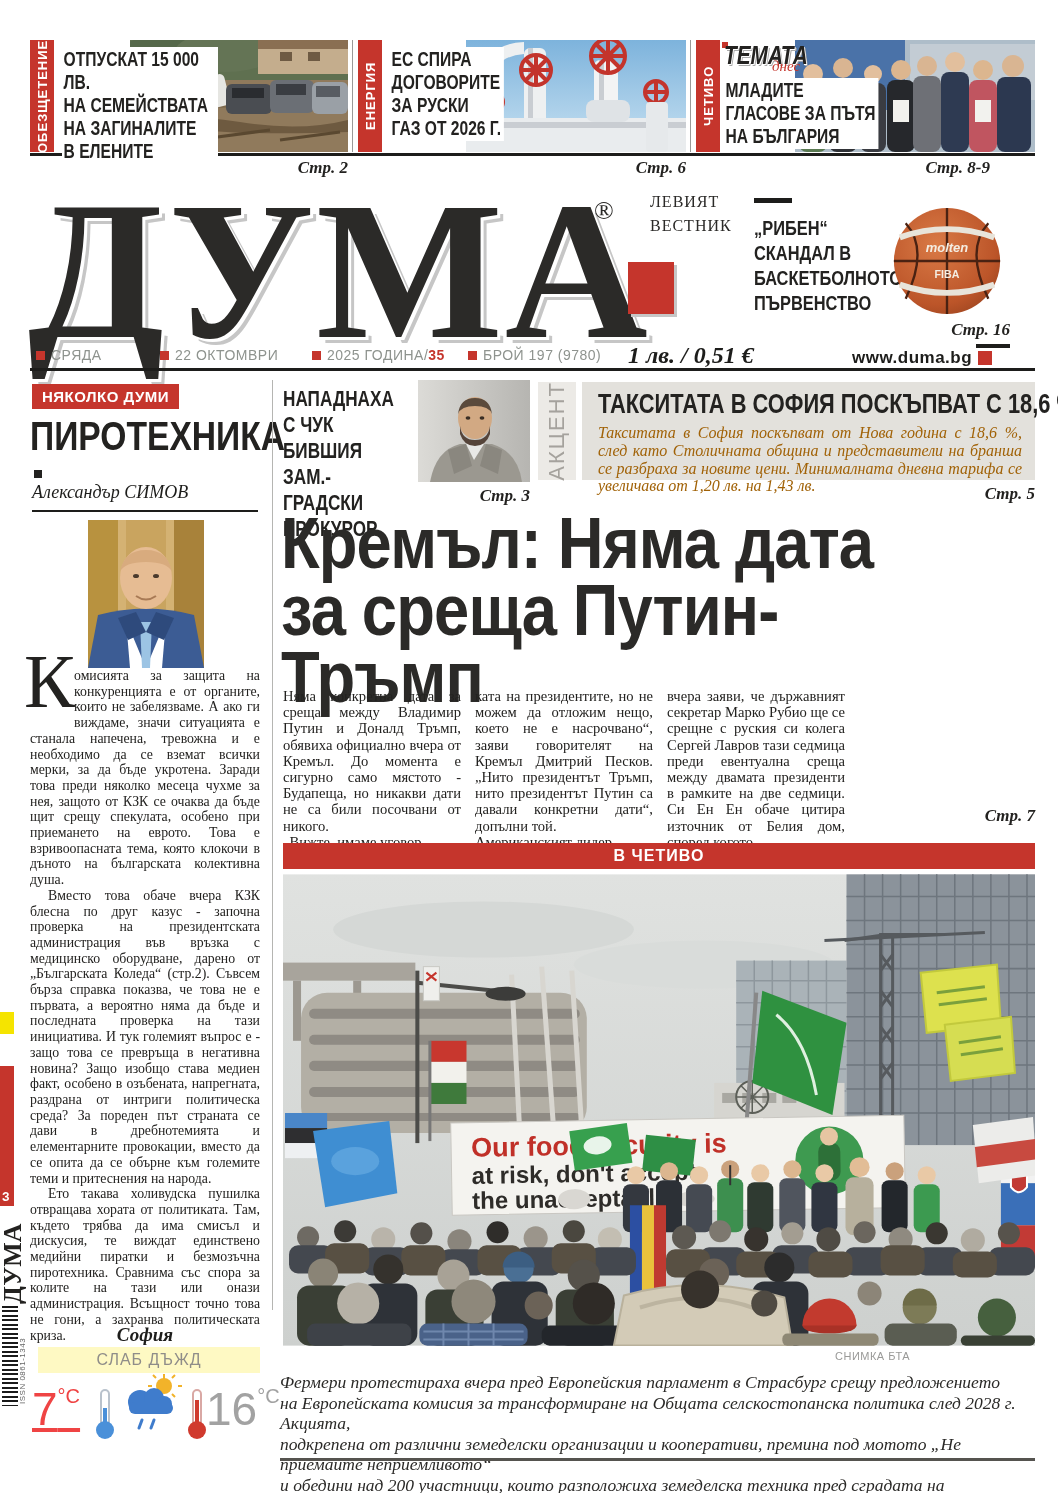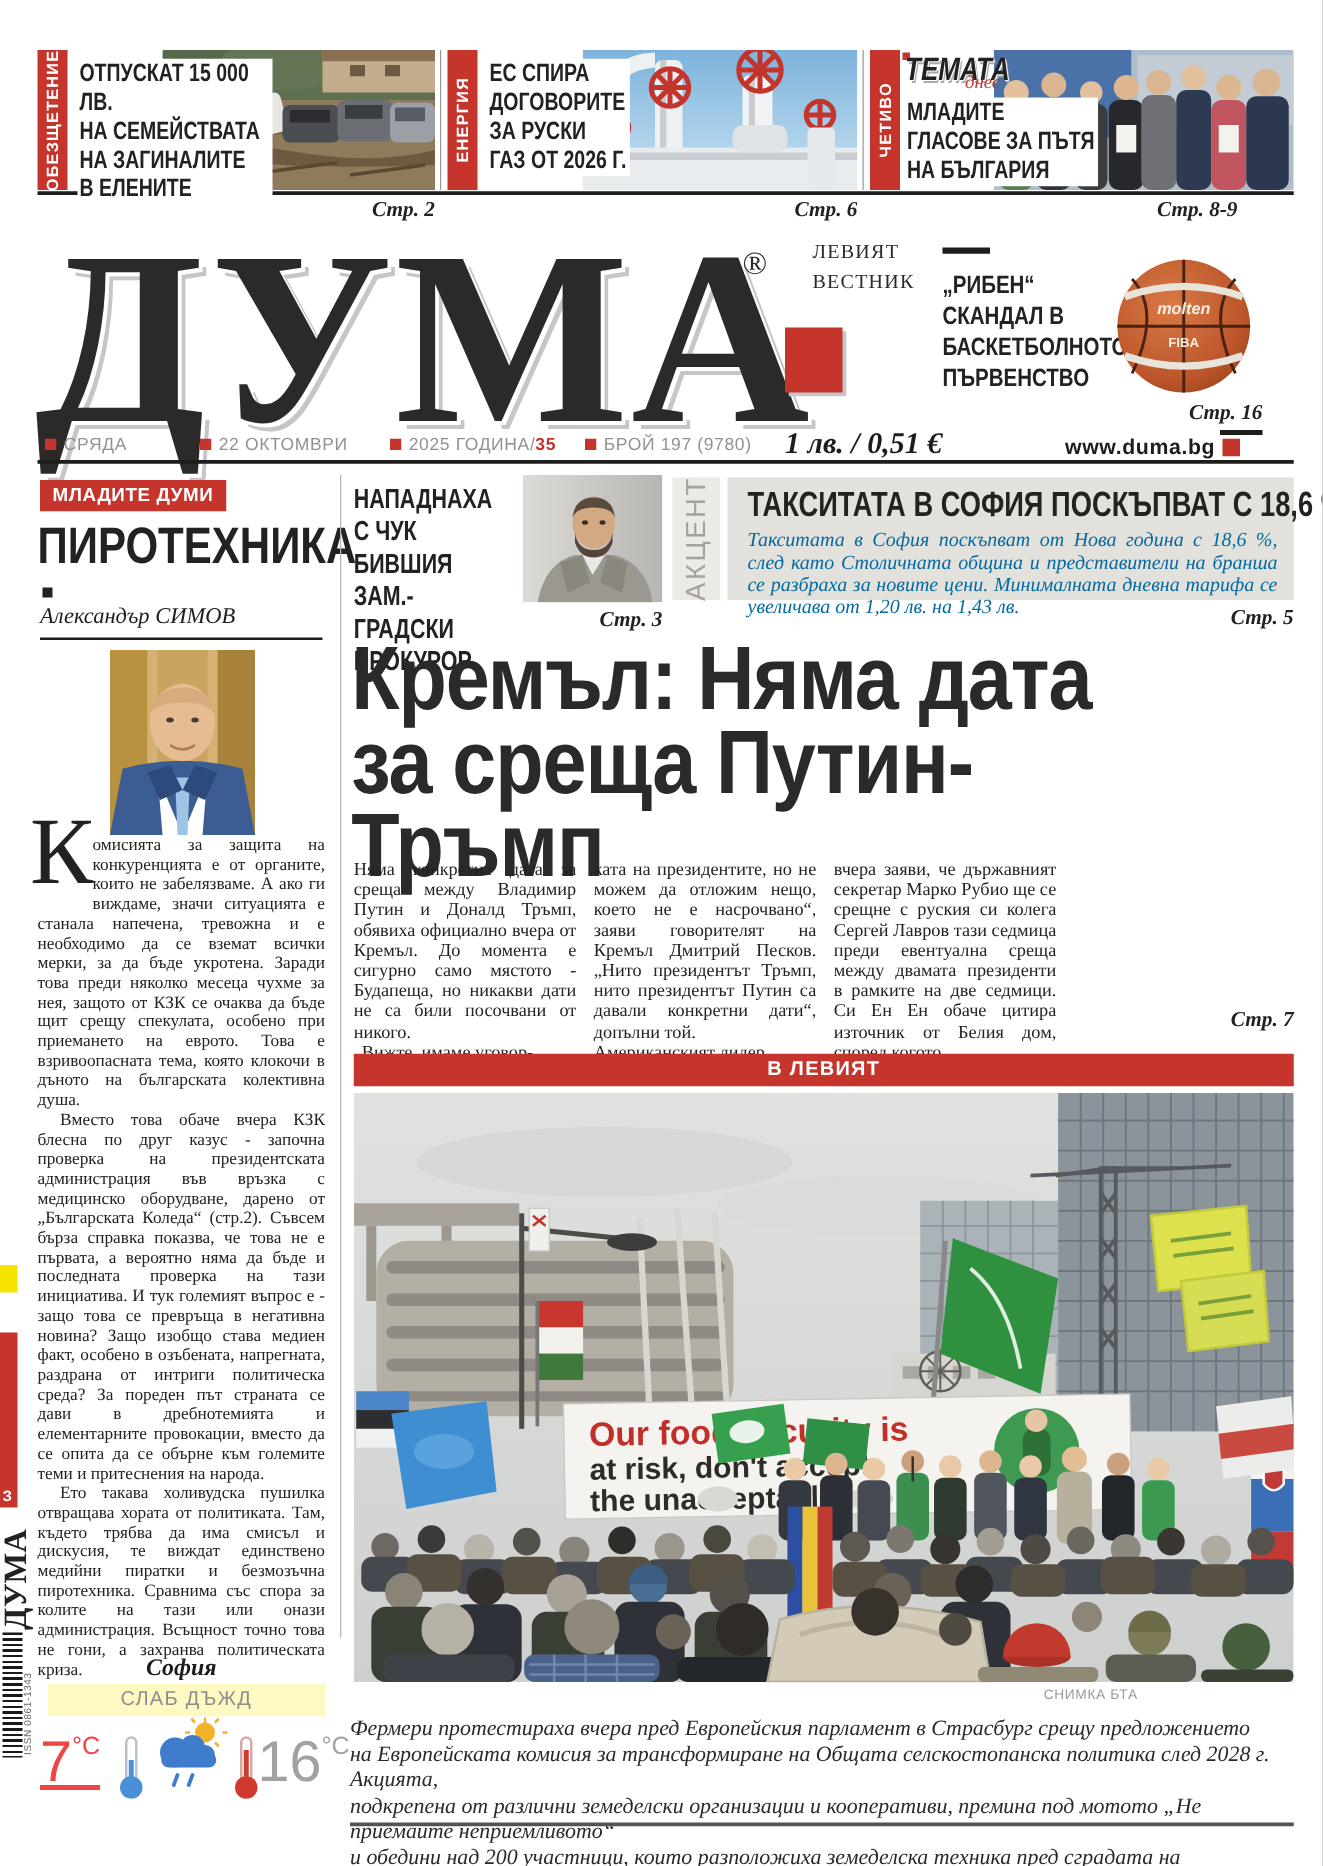--- a/index.html
+++ b/index.html
@@ -203,21 +203,21 @@
   <div class="abs dateitem" style="left:36px;top:347px;"><span class="sq"></span><span>СРЯДА</span></div>
   <div class="abs dateitem" style="left:160px;top:347px;"><span class="sq"></span><span>22 ОКТОМВРИ</span></div>
   <div class="abs dateitem" style="left:312px;top:347px;"><span class="sq"></span><span>2025 ГОДИНА/</span><span style="color:#c5352c;font-weight:bold;">35</span></div>
   <div class="abs dateitem" style="left:468px;top:347px;"><span class="sq"></span><span>БРОЙ 197 (9780)</span></div>
   <div class="abs serif" style="left:628px;top:342px;font-size:24px;font-weight:bold;font-style:italic;">1 лв. / 0,51 €</div>
   <div class="abs" style="left:852px;top:348px;font-size:17px;font-weight:bold;letter-spacing:.5px;color:#1d1d1b;">www.duma.bg</div>
   <div class="abs" style="left:978px;top:351px;width:14px;height:14px;background:#c5352c;"></div>
   <div class="abs rule" style="left:30px;top:368px;width:1005px;height:3px;"></div>
 
   <div class="abs" style="left:32px;top:384px;background:#c5352c;color:#fff;font-weight:bold;font-size:15px;padding:4px 10px;letter-spacing:.5px;">
-    <span>МЛАДИТЕ ДУМИ</span>
+    <span>НЯКОЛКО ДУМИ</span>
   </div>
   <div class="abs" style="left:30px;top:414px;width:240px;">
     <span class="cond" style="font-size:41px;line-height:44px;transform:scaleX(.82);">ПИРОТЕХНИКА</span>
   </div>
   <div class="abs" style="left:34px;top:470px;width:8px;height:8px;background:#232220;"></div>
   <div class="abs serif" style="left:32px;top:482px;font-size:18px;font-style:italic;">Александър СИМОВ</div>
   <div class="abs rule" style="left:32px;top:510px;width:226px;height:2px;"></div>
   <div class="ph" style="left:88px;top:520px;width:116px;height:148px;">
     <svg width="116" height="148" viewBox="0 0 116 148">
       <rect width="116" height="148" fill="#c9a45f"></rect>
@@ -326,39 +326,39 @@
   </div>
   <div class="abs pg" style="left:440px;top:486px;width:90px;text-align:right;">Стр. 3</div>
 
   <div class="abs" style="left:538px;top:382px;width:38px;height:98px;background:#eceae6;display:flex;align-items:center;justify-content:center;">
     <span style="writing-mode:vertical-rl;transform:rotate(180deg);color:#a5a29d;font-size:22px;letter-spacing:2px;">АКЦЕНТ</span>
   </div>
   <div class="abs" style="left:582px;top:382px;width:453px;height:98px;background:#e3e1dc;">
     <div class="abs" style="left:16px;top:7px;width:430px;">
       <span class="cond" style="font-size:28px;line-height:30px;transform:scaleX(.78);white-space:nowrap;">ТАКСИТАТА В СОФИЯ ПОСКЪПВАТ С 18,6 %</span>
     </div>
-    <div class="abs serif justify" style="left:16px;top:42px;width:424px;font-size:16px;line-height:17.8px;font-style:italic;color:#0369a1;">Такситата в София поскъпват от Нова година с 18,6 %, след като Столичната община и представители на бранша се разбраха за новите цени. Минималната дневна тарифа се увеличава от 1,20 лв. на 1,43 лв.</div>
+    <div class="abs serif justify" style="left:16px;top:42px;width:424px;font-size:16px;line-height:17.8px;font-style:italic;color:#a16207;">Такситата в София поскъпват от Нова година с 18,6 %, след като Столичната община и представители на бранша се разбраха за новите цени. Минималната дневна тарифа се увеличава от 1,20 лв. на 1,43 лв.</div>
   </div>
   <div class="abs pg" style="left:945px;top:484px;width:90px;text-align:right;">Стр. 5</div>
 
   <div class="abs" style="left:281px;top:510px;width:760px;">
     <span class="cond" style="font-size:72px;line-height:67px;letter-spacing:-1px;transform:scaleX(.88);color:#2b2a28;">Кремъл: Няма дата
 за среща Путин-Тръмп</span>
   </div>
   <div class="abs" style="left:283px;top:688px;width:760px;display:flex;gap:14px;">
     <div class="leadcol" style="width:178px;">Няма конкретна дата за среща между Владимир Путин и Доналд Тръмп, обявиха официално вчера от Кремъл. До момента е сигурно само мястото - Будапеща, но никакви дати не са били посочвани от никого.
 „Вижте, имаме уговор-</div>
     <div class="leadcol" style="width:178px;">ката на президентите, но не можем да отложим нещо, което не е насрочвано“, заяви говорителят на Кремъл Дмитрий Песков. „Нито президентът Тръмп, нито президентът Путин са давали конкретни дати“, допълни той.
 Американският    лидер</div>
     <div class="leadcol" style="width:178px;">вчера заяви, че държавният секретар Марко Рубио ще се срещне с руския си колега Сергей Лавров тази седмица преди евентуална среща между двамата президенти в рамките на две седмици. Си Ен Ен обаче цитира източник от Белия дом, според когото</div>
   </div>
   <div class="abs pg" style="left:940px;top:806px;width:95px;text-align:right;">Стр. 7</div>
 
   <div class="abs" style="left:283px;top:843px;width:752px;height:26px;background:#c5352c;display:flex;align-items:center;justify-content:center;">
-    <span style="color:#fff;font-weight:bold;font-size:16px;letter-spacing:1px;">В ЛЕВИЯТ</span>
+    <span style="color:#fff;font-weight:bold;font-size:16px;letter-spacing:1px;">В ЧЕТИВО</span>
   </div>
 
   <div class="ph" style="left:283px;top:874px;width:752px;height:472px;">
     <svg width="752" height="472" viewBox="0 0 750 470">
       <defs>
         <linearGradient id="sky2" x1="0" y1="0" x2="0" y2="1">
             <stop offset="0" stop-color="#e0e2e0"></stop>
             <stop offset="1" stop-color="#cdd0ce"></stop>
           </linearGradient>
       </defs>

